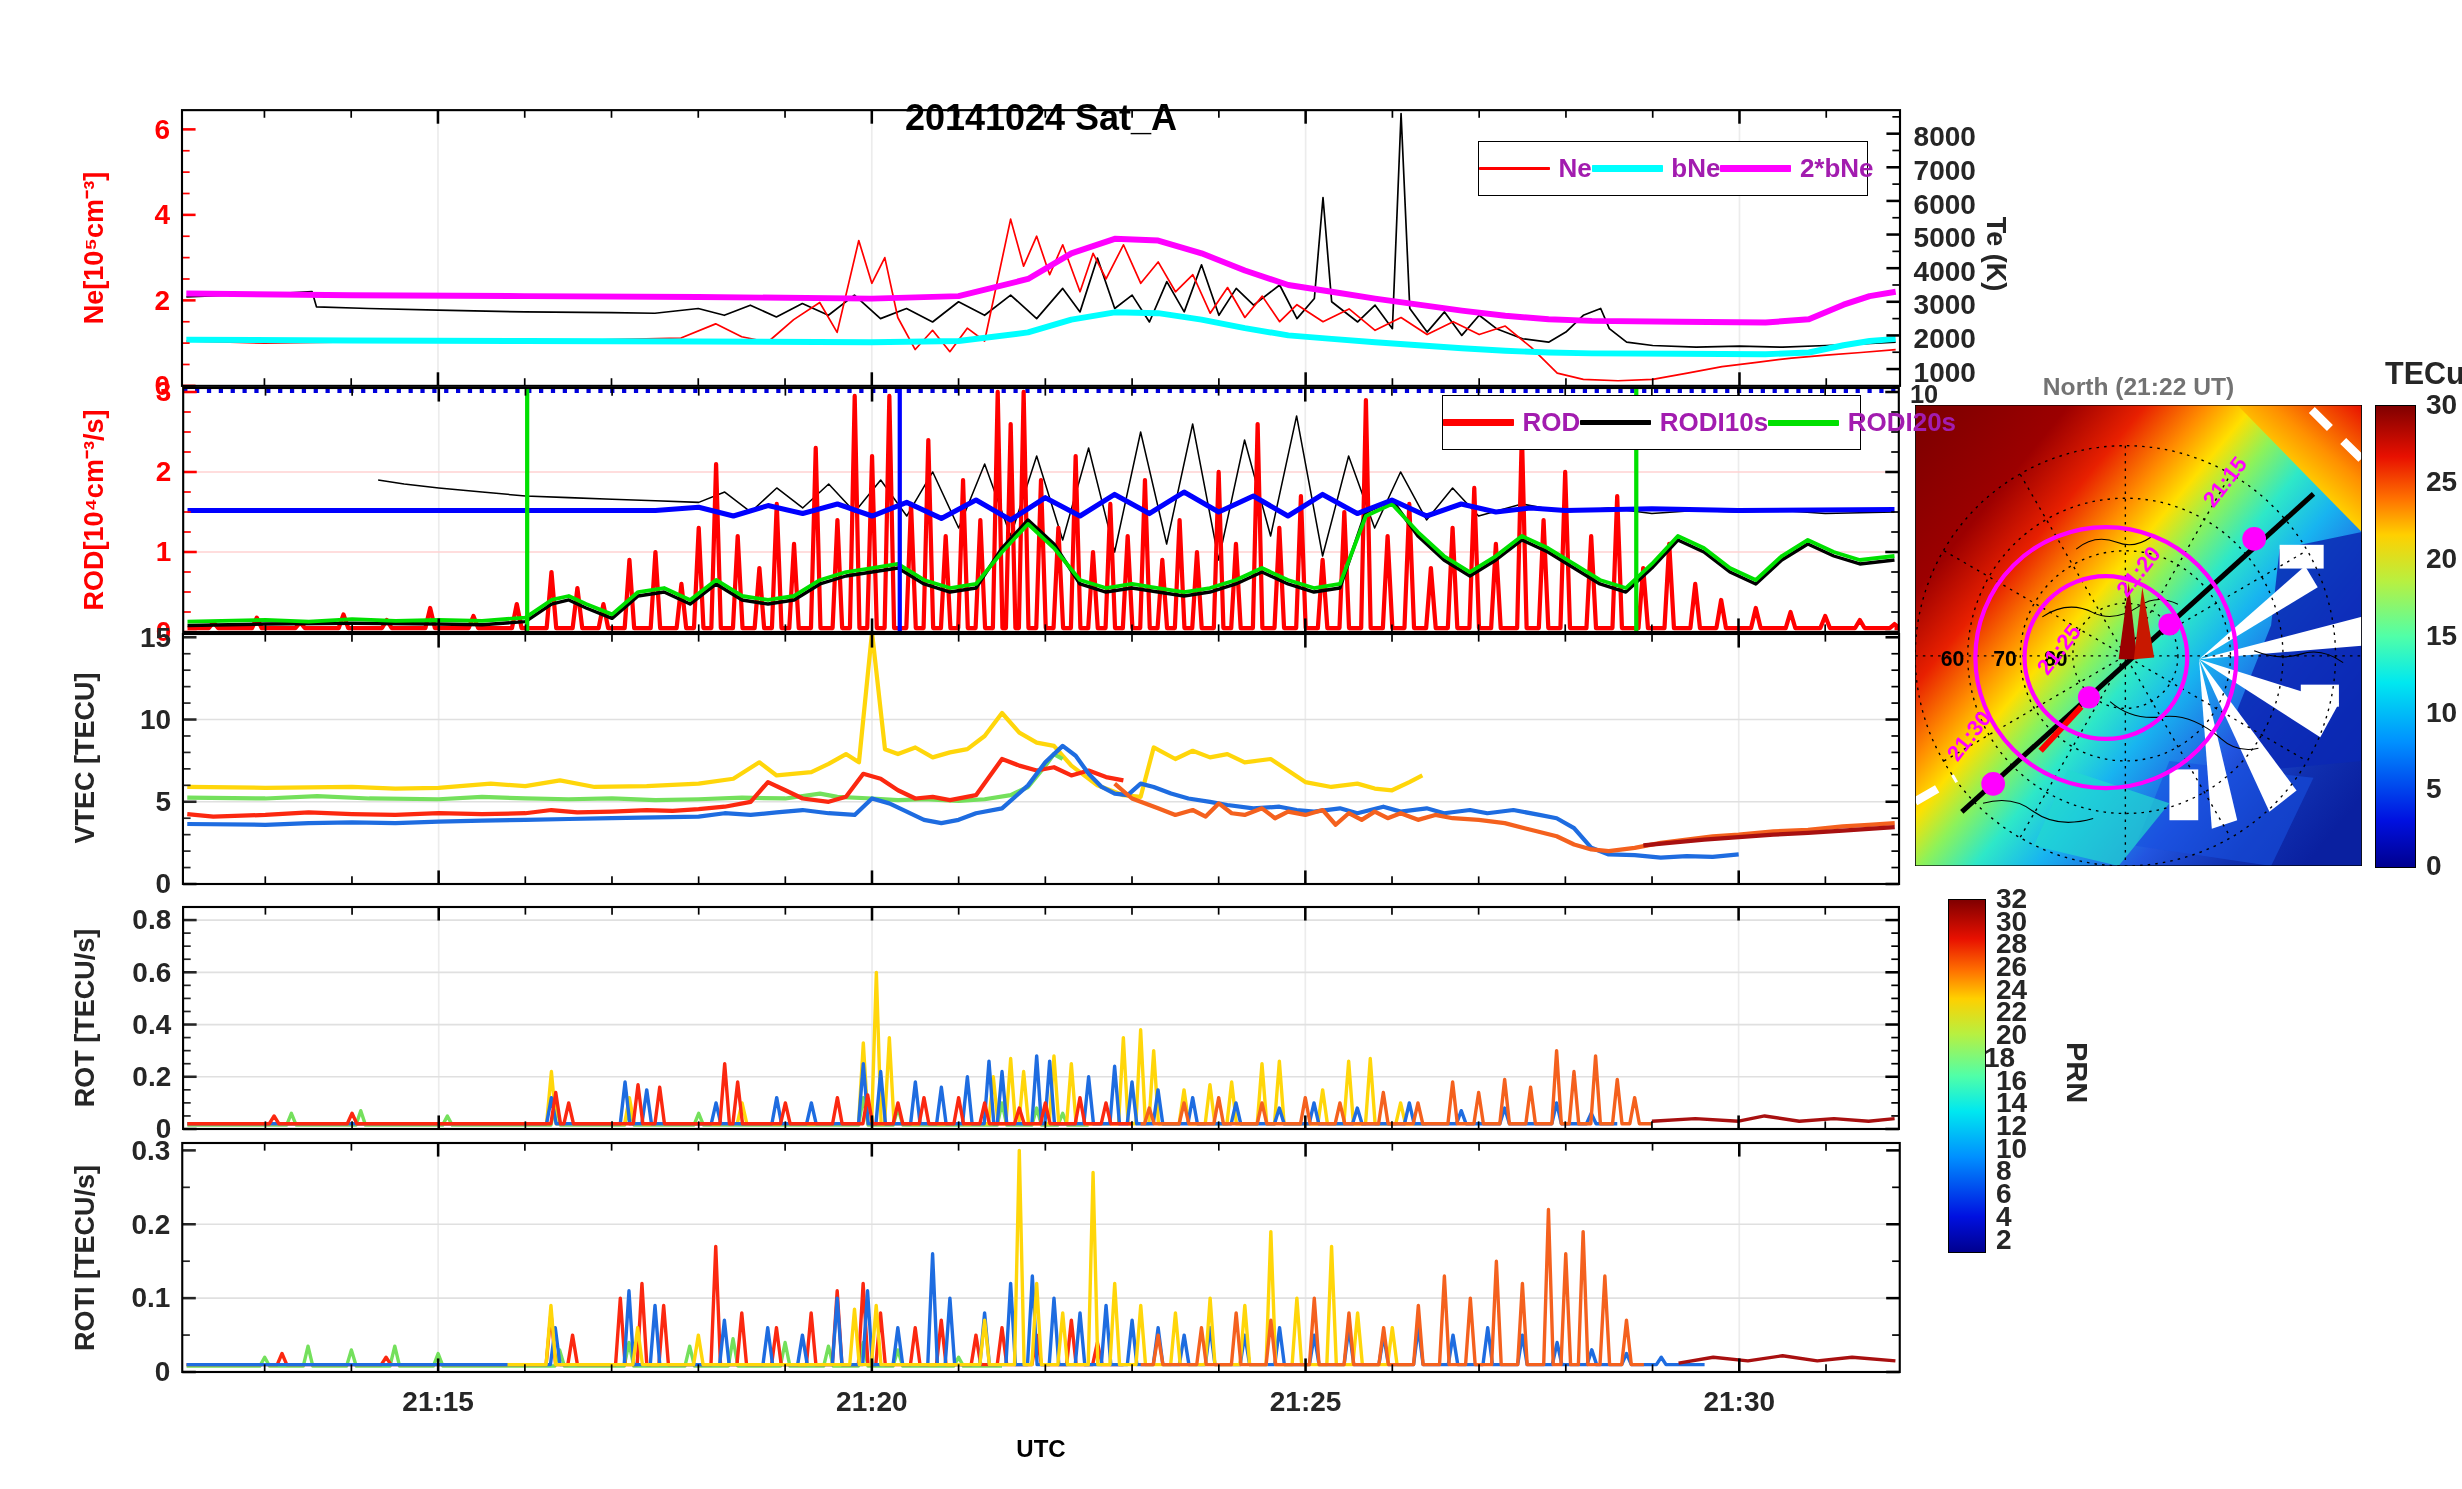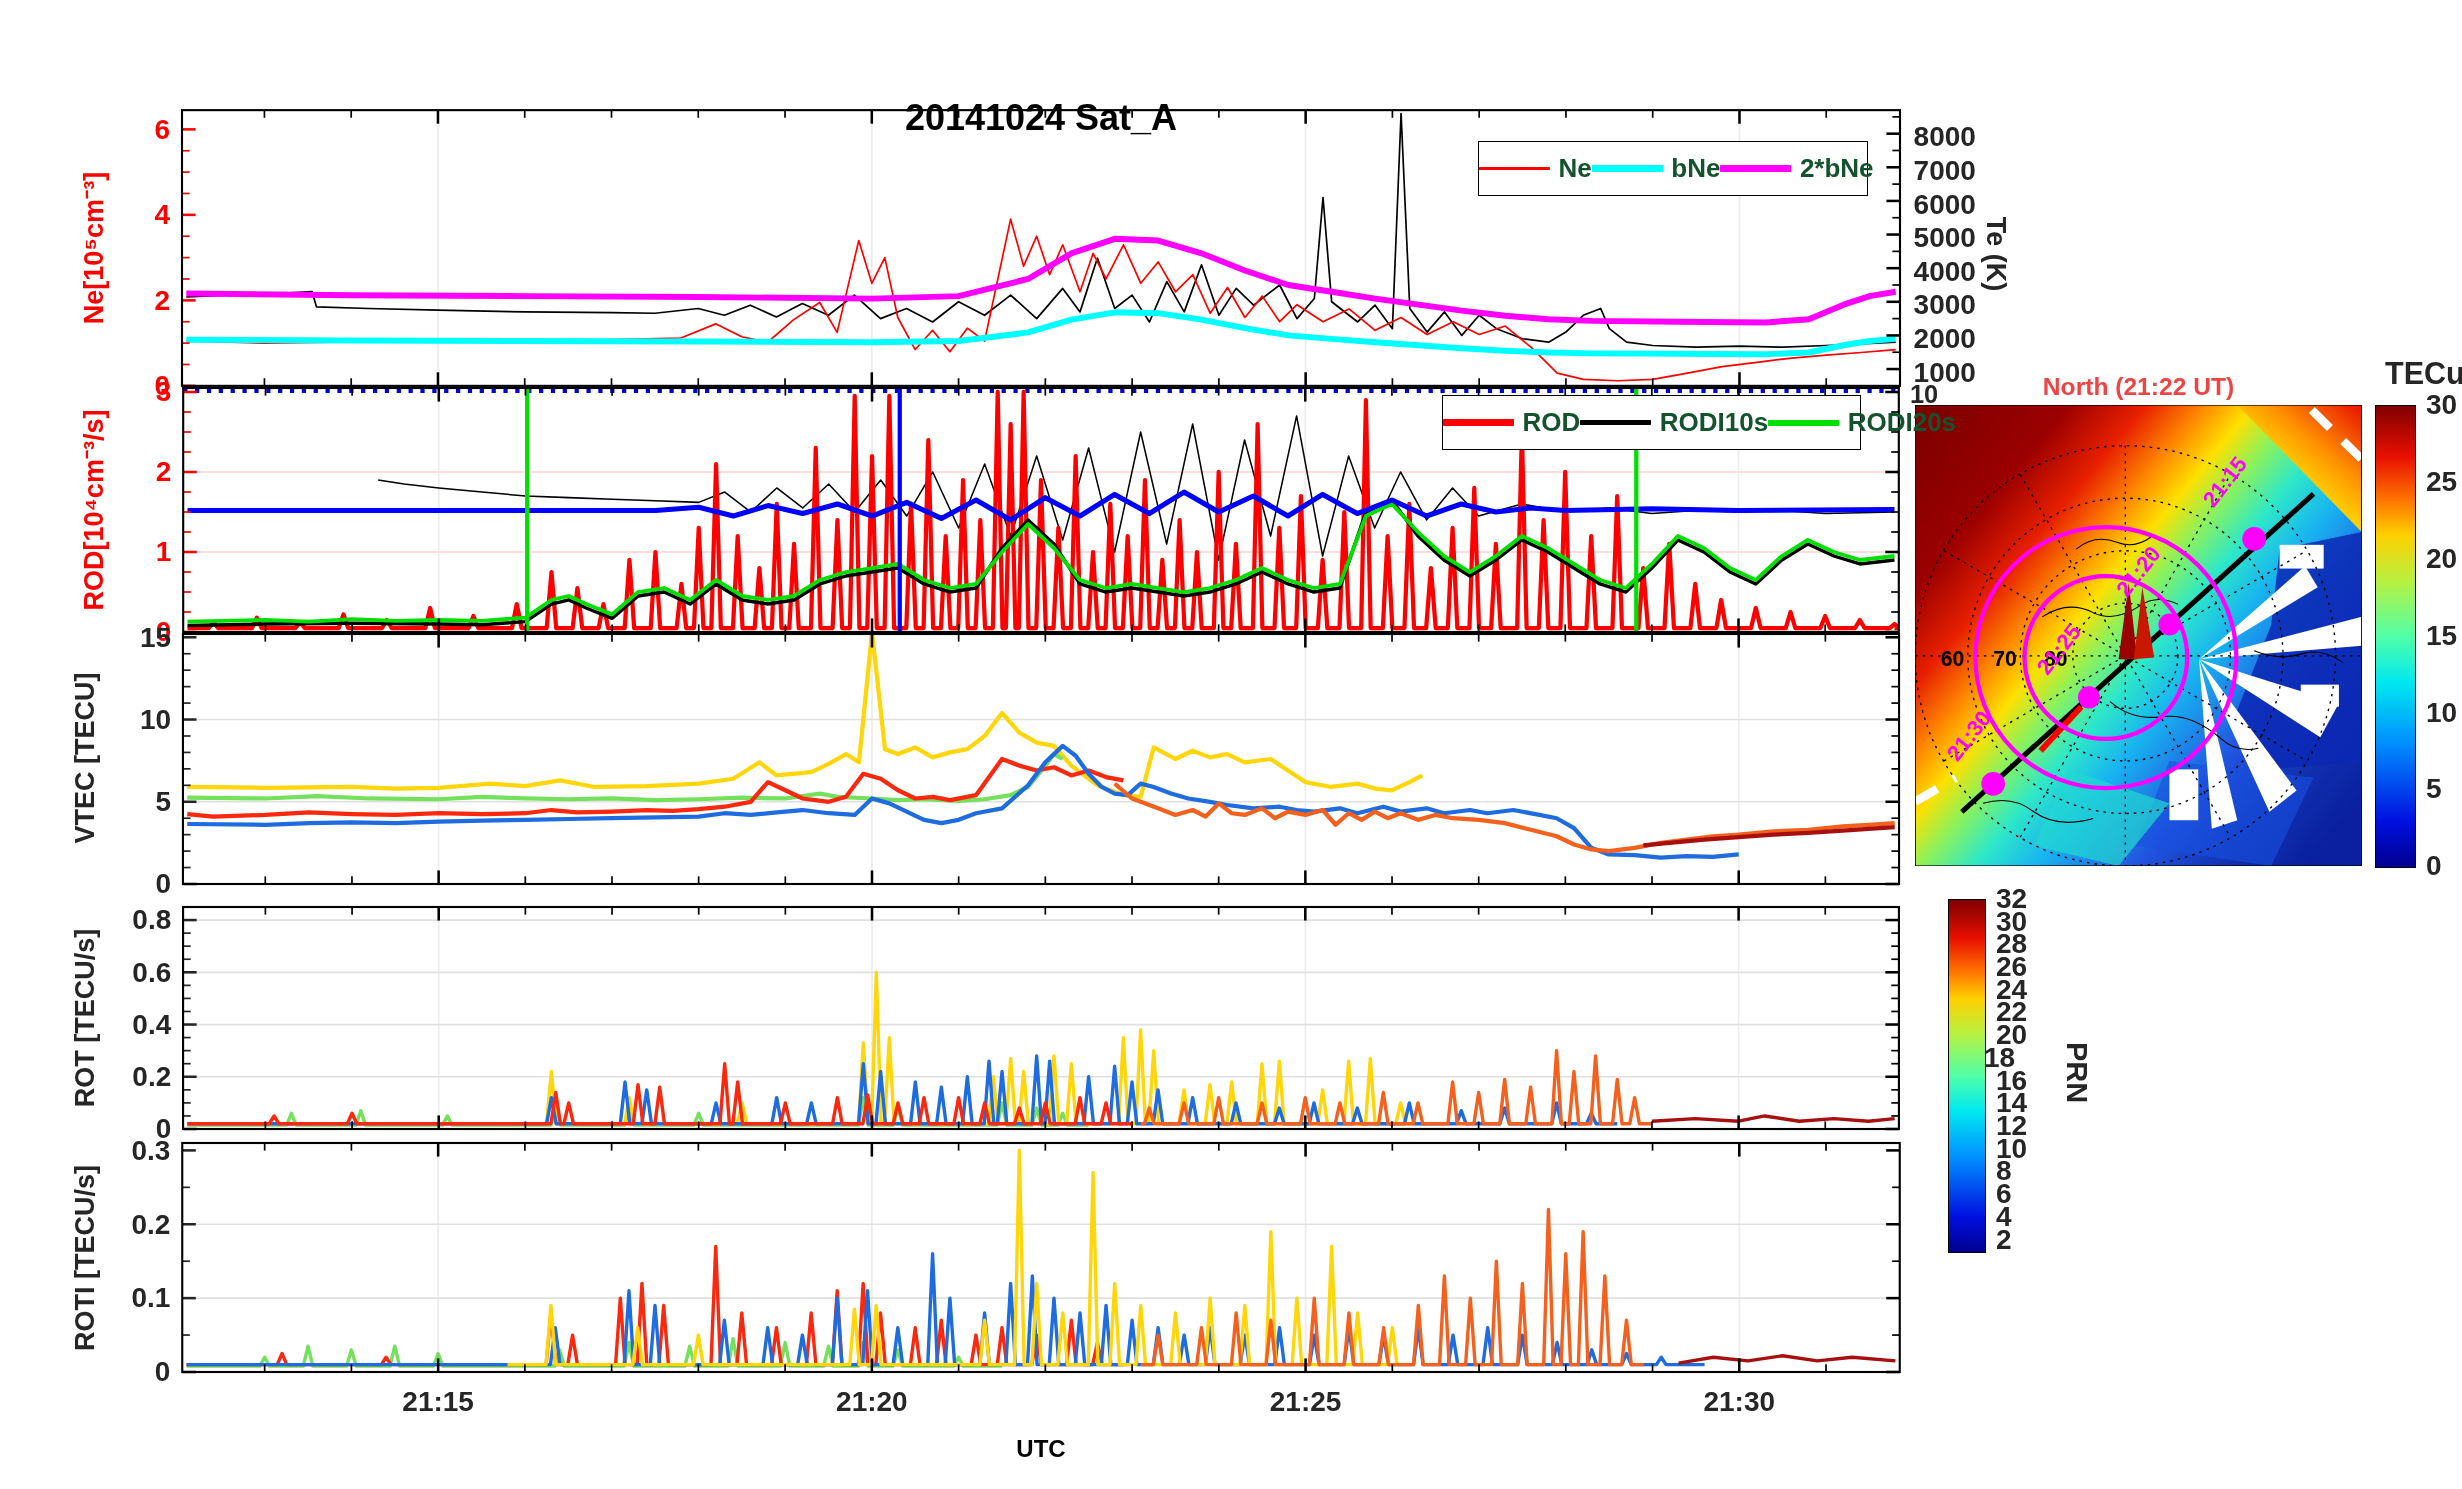--- a/index.html
+++ b/index.html
@@ -7,22 +7,22 @@
   .abs{position:absolute;}
   .fig-title{font-size:36px;font-weight:bold;color:#000;transform:translateX(-50%);white-space:nowrap;margin-top:41px;}
   .ylab{position:absolute;font-size:27px;font-weight:bold;white-space:nowrap;transform:translate(-50%,-50%) rotate(-90deg);}
   .ylab-r{transform:translate(-50%,-50%) rotate(90deg);}
   .xlab{font-size:24px;font-weight:bold;color:#000;transform:translateX(-50%);}
   svg.panel{position:absolute;overflow:visible;}
   svg.mapsvg{position:absolute;}
   .legend{position:absolute;background:#fff;border:1.7px solid #000;display:flex;align-items:center;justify-content:space-evenly;z-index:5;}
   .lg-entry{display:flex;align-items:center;gap:8.5px;}
   .lg-swatch{display:inline-block;width:71px;border-radius:0.8px;}
-  .lg-label{font-size:26px;font-weight:bold;color:#14532d;white-space:nowrap;}
-  .north-title{font-size:24.6px;font-weight:bold;color:#ef4444;text-align:center;}
+  .lg-label{font-size:26px;font-weight:bold;color:#a21caf;white-space:nowrap;}
+  .north-title{font-size:24.6px;font-weight:bold;color:#737373;text-align:center;}
   .cbar-title{font-size:30.5px;font-weight:bold;color:#262626;}
   .cbar-bar{position:absolute;border:1.3px solid #000;}
   .cbar-tick{position:absolute;font-size:28px;font-weight:bold;color:#262626;white-space:nowrap;}
   .prn-label{font-size:29px;font-weight:bold;color:#262626;transform:rotate(90deg);transform-origin:center;}
   .stray{font-size:25.4px;font-weight:bold;color:#262626;}
 </style>
 </head>
 <body>
 
 <div class="abs fig-title" style="left:1041px;top:56px;">20141024  Sat_A</div>

